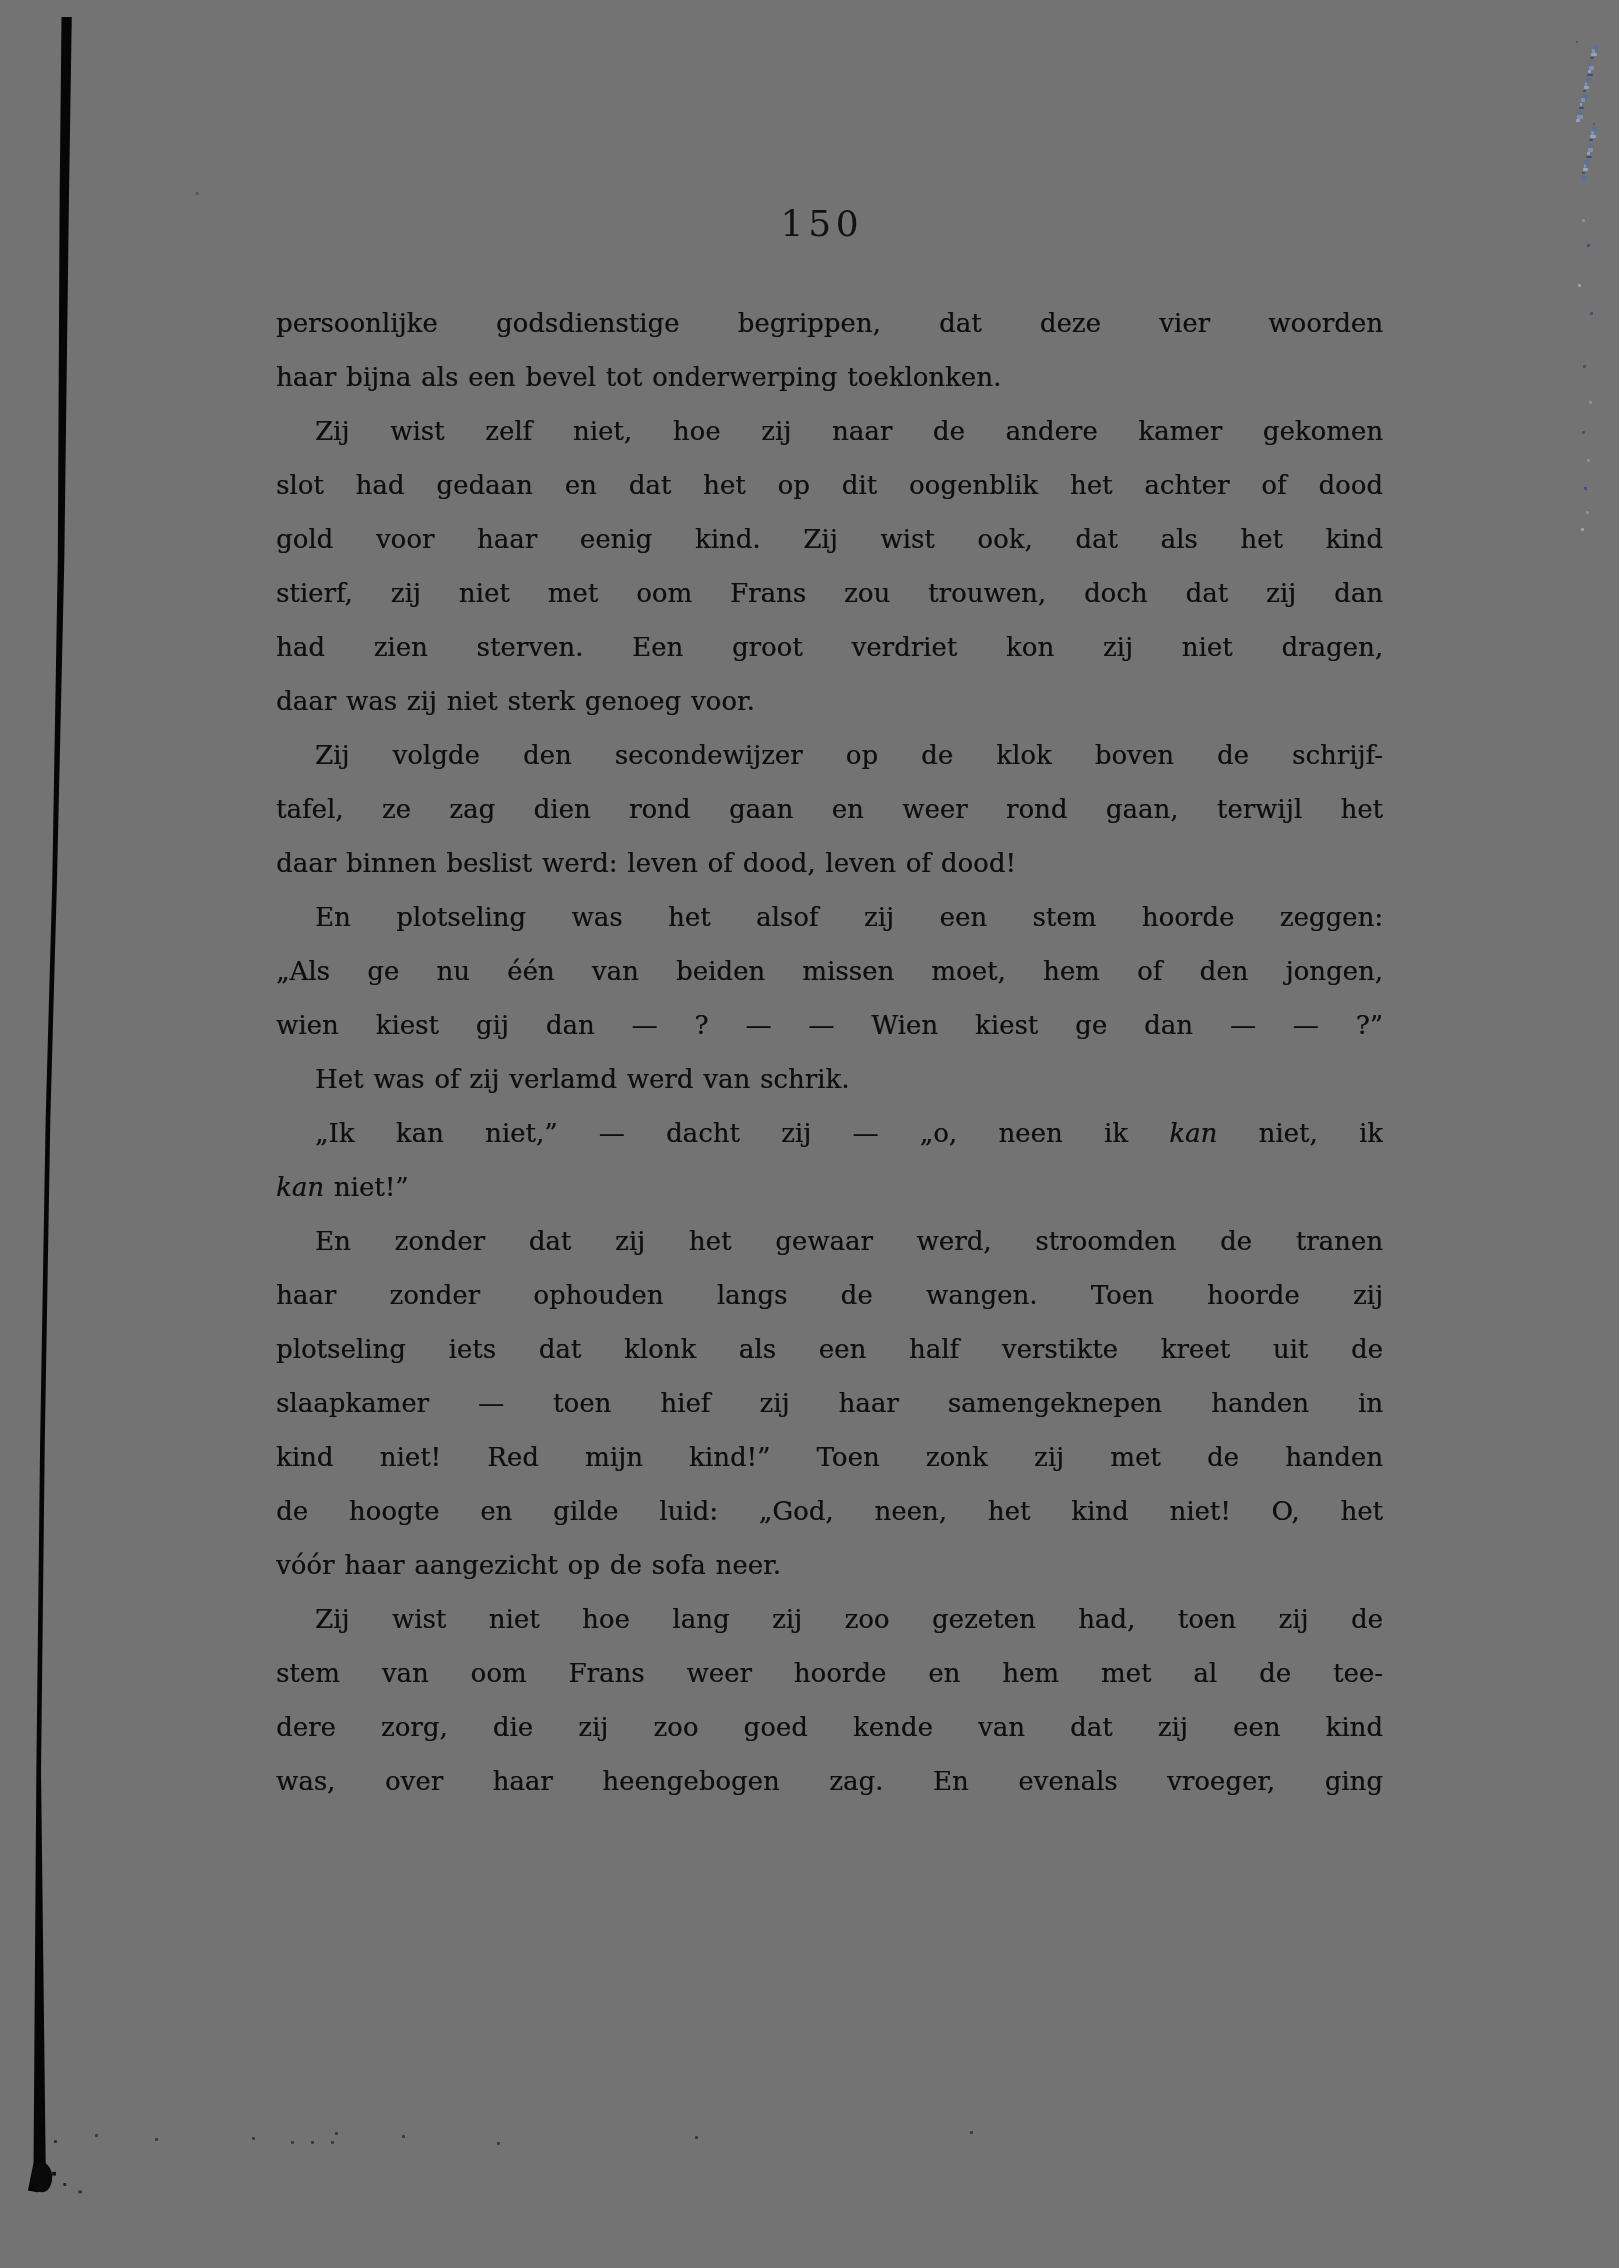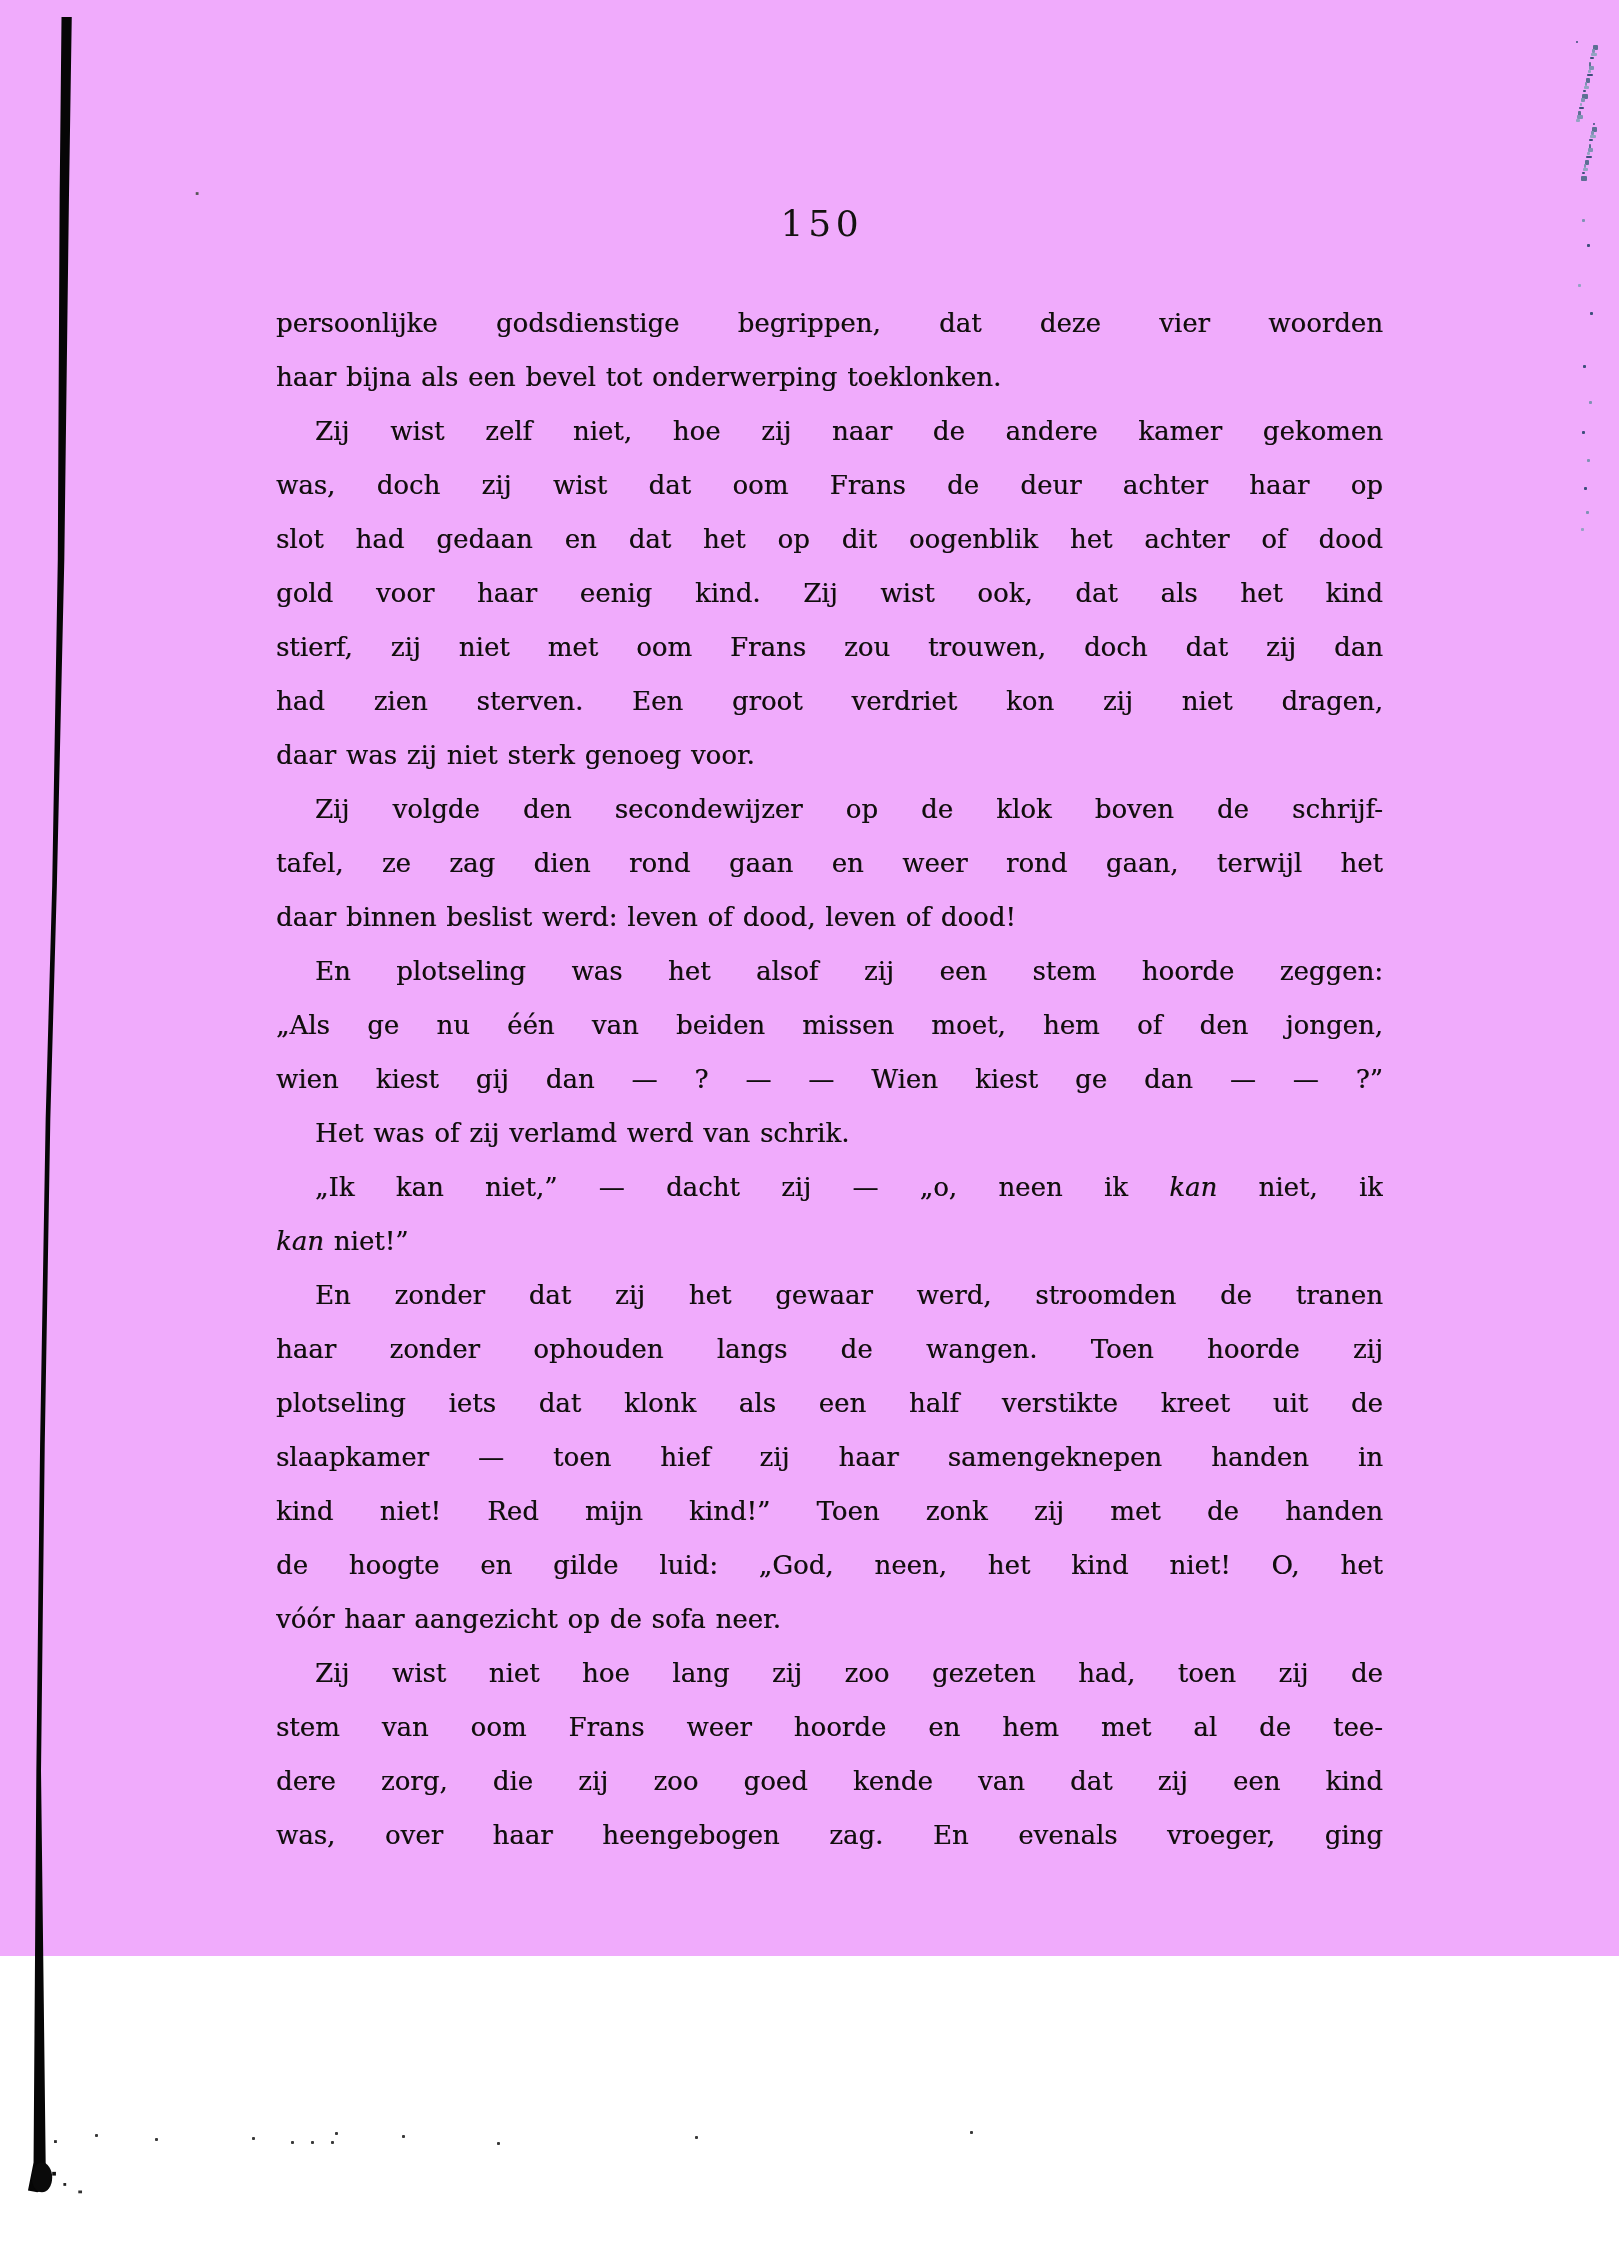--- a/index.html
+++ b/index.html
@@ -4,22 +4,22 @@
 <style>
   html, body { margin: 0; padding: 0; }
   body {
     width: 1619px; height: 2268px;
     background: #ffffff;
     font-family: "DejaVu Serif", "Liberation Serif", serif;
     overflow: hidden;
   }
   .page {
     position: relative;
-    width: 1619px; height: 1956px;
-    background: #f0abfc;
+    width: 1619px; height: 2268px;
+    background: #737373;
   }
   .bar-svg {
     position: absolute; left: 0; top: 0;
     width: 1619px; height: 2268px;
     pointer-events: none;
   }
   .page-number {
     position: absolute;
     left: 822px; top: 203px;
     transform: translateX(-50%);
@@ -126,21 +126,20 @@
       <div class="speck" style="left: 95px; top: 2134px; width: 2.8px; height: 2.8px; background: rgb(58, 58, 58);"></div>
       <div class="speck" style="left: 155px; top: 2138px; width: 2.8px; height: 2.8px; background: rgb(58, 58, 58);"></div>
     </div>
 
   <div class="page-number">150</div>
 
   <div class="text-block" id="text-block">
       <div class="line"><span>persoonlijke godsdienstige begrippen, dat deze vier woorden</span></div>
       <div class="line no-just"><span>haar bijna als een bevel tot onderwerping toeklonken.</span></div>
       <div class="line indent"><span>Zij wist zelf niet, hoe zij naar de andere kamer gekomen</span></div>
-      <div class="line"><span>was, doch zij wist dat oom Frans de deur achter haar op</span></div>
       <div class="line"><span>slot had gedaan en dat het op dit oogenblik het achter of dood</span></div>
       <div class="line"><span>gold voor haar eenig kind. Zij wist ook, dat als het kind</span></div>
       <div class="line"><span>stierf, zij niet met oom Frans zou trouwen, doch dat zij dan</span></div>
       <div class="line"><span>had zien sterven. Een groot verdriet kon zij niet dragen,</span></div>
       <div class="line no-just"><span>daar was zij niet sterk genoeg voor.</span></div>
       <div class="line indent"><span>Zij volgde den secondewijzer op de klok boven de schrijf-</span></div>
       <div class="line"><span>tafel, ze zag dien rond gaan en weer rond gaan, terwijl het</span></div>
       <div class="line no-just"><span>daar binnen beslist werd: leven of dood, leven of dood!</span></div>
       <div class="line indent"><span>En plotseling was het alsof zij een stem hoorde zeggen:</span></div>
       <div class="line"><span>„Als ge nu één van beiden missen moet, hem of den jongen,</span></div>

